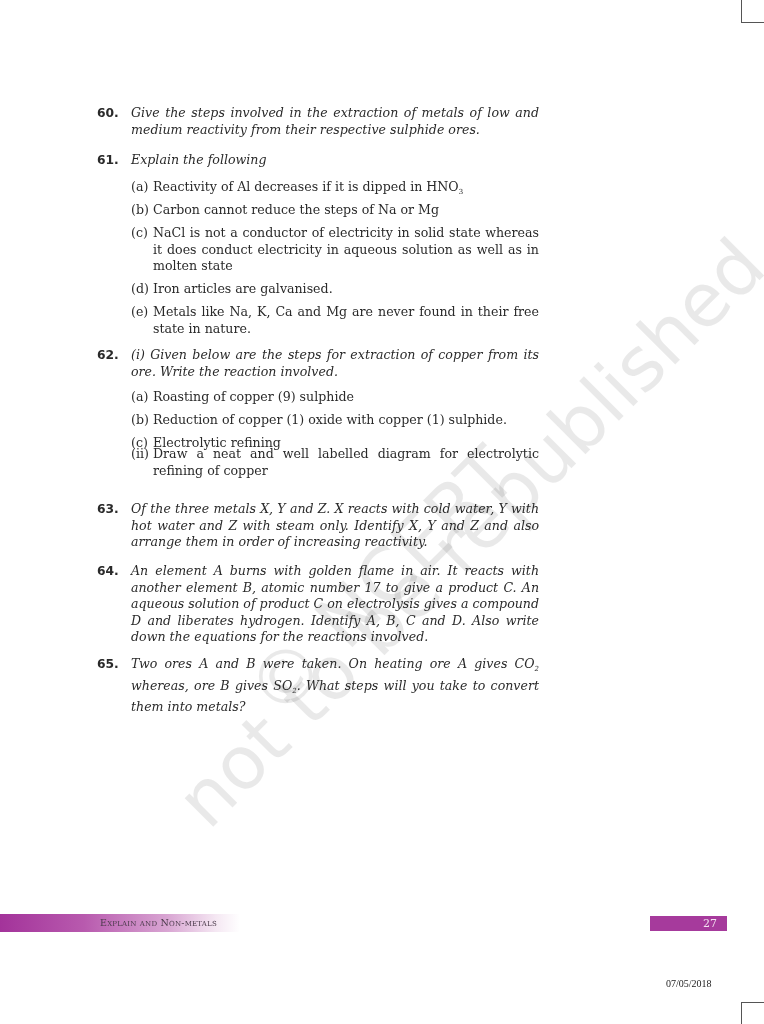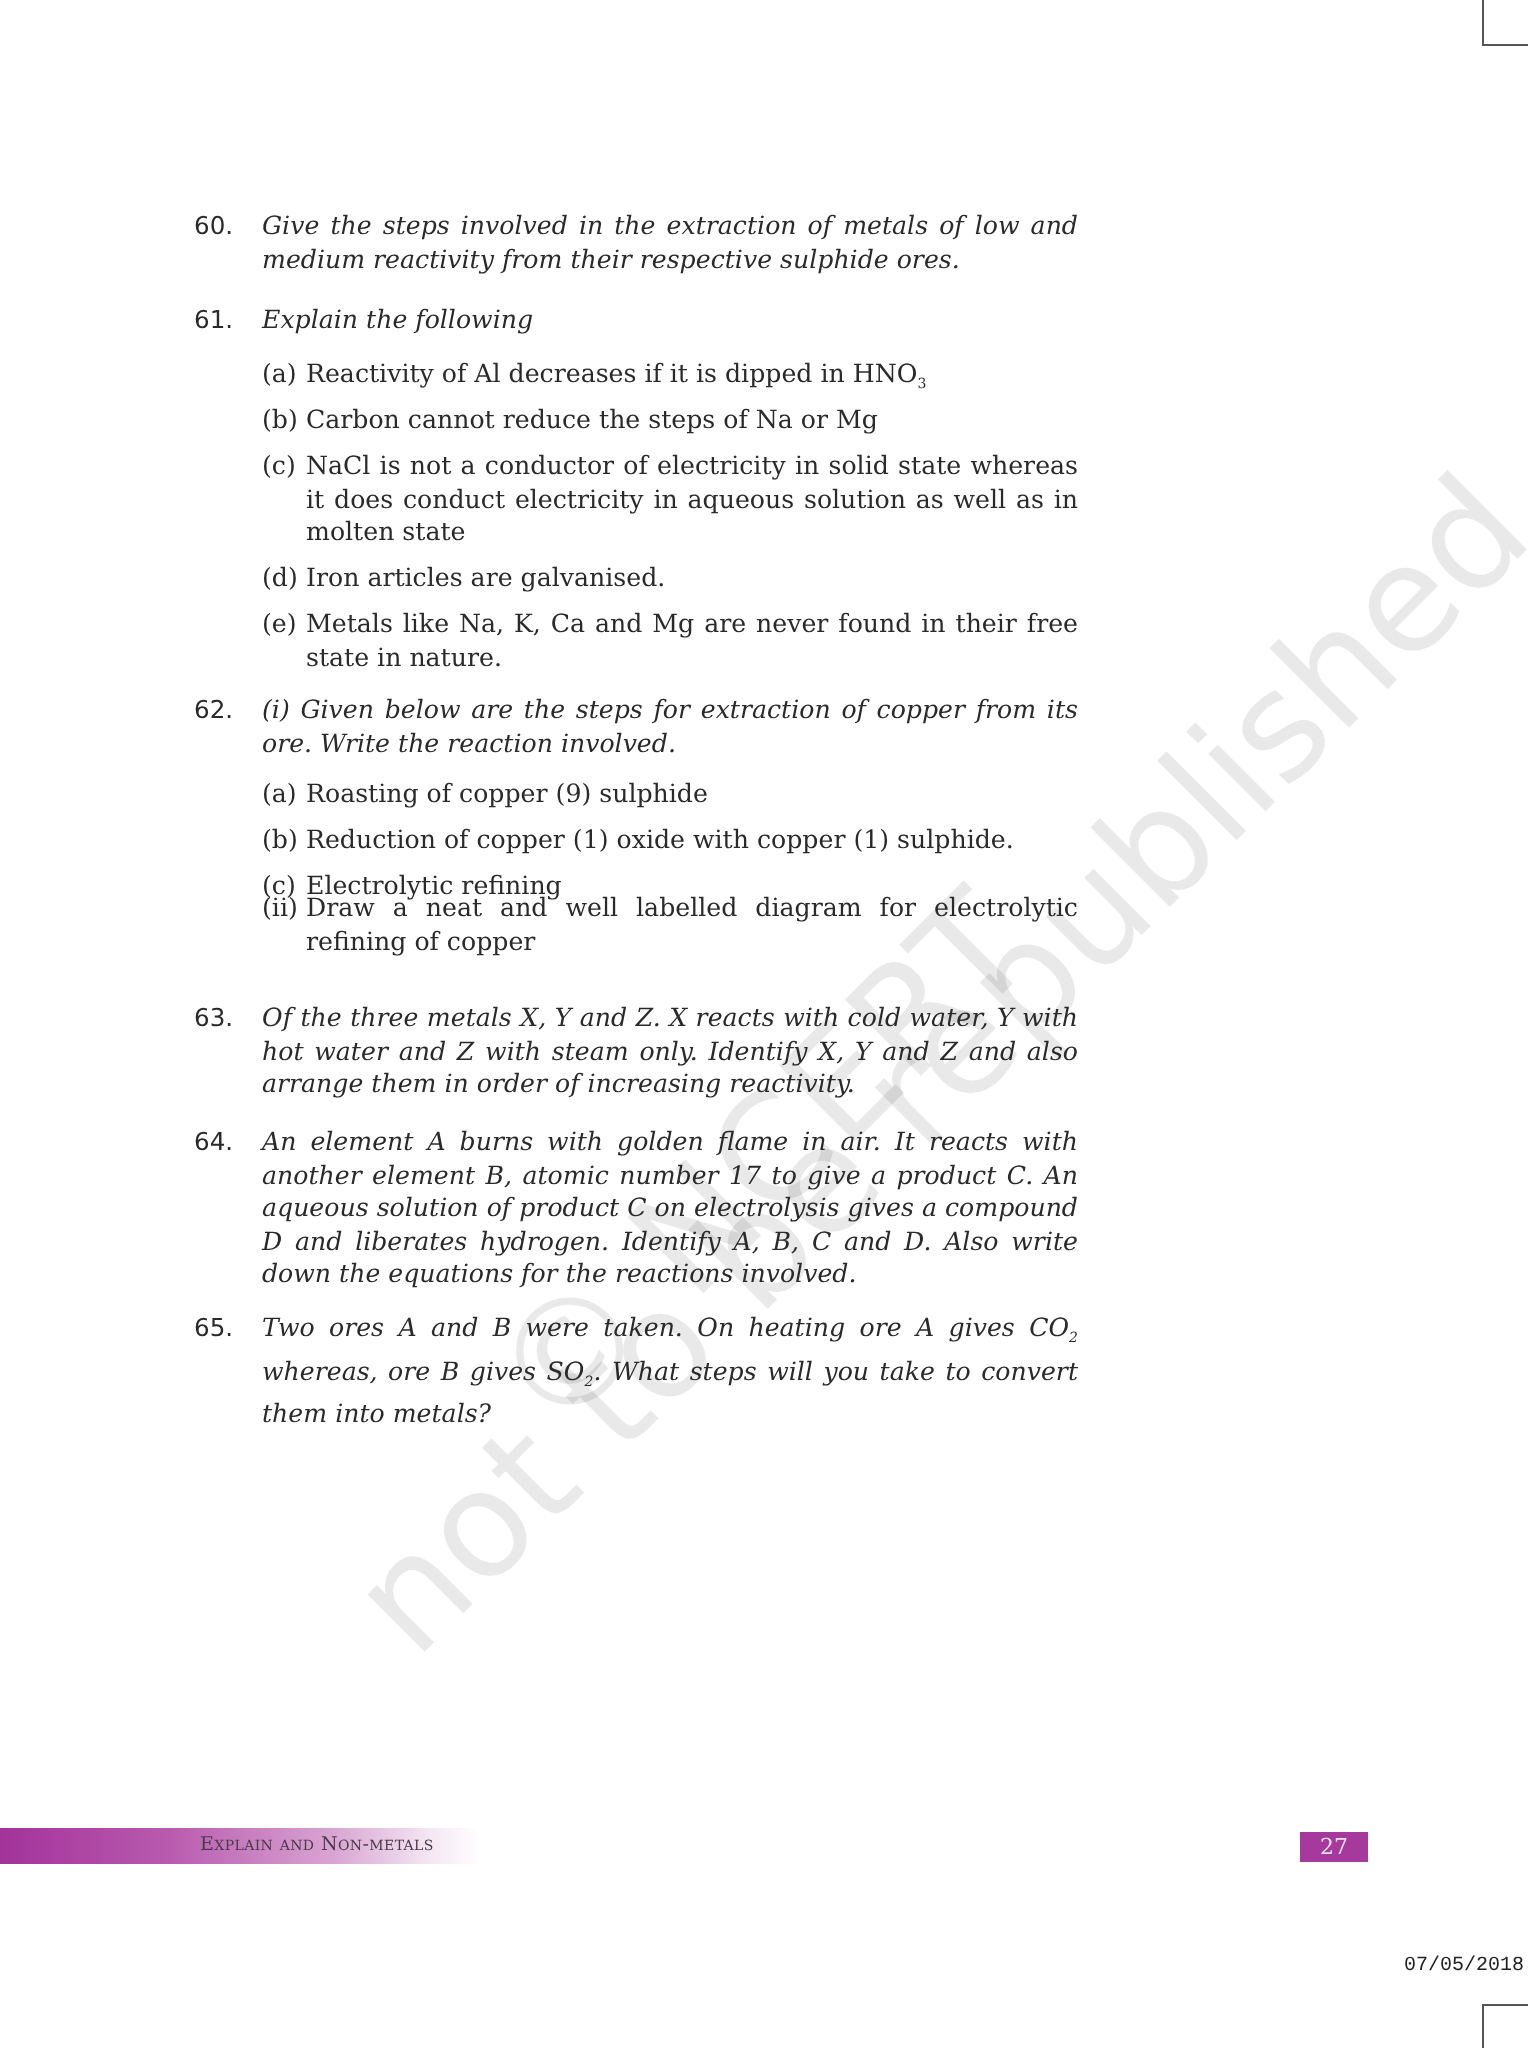--- a/index.html
+++ b/index.html
@@ -8,43 +8,43 @@
 
   .crop-mark-top { position: absolute; left: 741px; top: 0; width: 23px; height: 22px;
                    border-left: 1.5px solid #555; border-bottom: 1.5px solid #555; }
   .crop-mark-bottom { position: absolute; left: 741px; top: 1002px; width: 23px; height: 22px;
                       border-left: 1.5px solid #555; border-top: 1.5px solid #555; }
 
   .content { position: absolute; left: 97px; top: 105px; width: 442px; }
 
   .q { position: absolute; left: 0; width: 442px; font-size: 12.6px; line-height: 16.5px; }
   .q-num { position: absolute; left: 0; top: 0; font-family: "DejaVu Sans", "Liberation Sans", sans-serif;
-           font-weight: normal; font-size: 12.3px; color: #2a2a2a; }
+           font-weight: bold; font-size: 12.3px; color: #2a2a2a; }
   .q-text { margin-left: 34px; text-align: justify; font-style: italic; }
 
   .sub { position: absolute; left: 34px; width: 408px; font-size: 12.6px; line-height: 16.5px; }
   .sub-label { position: absolute; left: 0; top: 0; }
   .sub-text { margin-left: 22px; text-align: justify; }
 
   sub { font-size: 7px; vertical-align: -3px; }
 
   .watermark { position: absolute; left: 150px; top: 330px; width: 520px; height: 470px;
                pointer-events: none; }
   .wm-line { position: absolute; font-family: "DejaVu Sans", "Liberation Sans", sans-serif;
              color: rgba(0,0,0,0.085); font-size: 74px; white-space: nowrap;
              transform-origin: left center; transform: rotate(-45deg); }
 
   .footer-band { position: absolute; left: 0; top: 914px; width: 240px; height: 18px;
                  background: linear-gradient(to right, #a3339a 0%, #b85aae 35%, #d9a6d3 70%, #f5e8f3 90%, rgba(255,255,255,0) 100%); }
   .footer-title { position: absolute; left: 100px; top: 917px; font-family: "DejaVu Serif", "Liberation Serif", serif;
                   font-size: 9.5px; color: #4a3a4a; letter-spacing: 0.2px; font-variant: small-caps; }
   .page-num { position: absolute; left: 650px; top: 916px; width: 34px; height: 15px;
               background: #a63a9c; color: #f3e2f0; font-size: 11px; text-align: center; line-height: 15px;
-              font-family: "DejaVu Serif", "Liberation Serif", serif; }
-  .date { position: absolute; left: 654px; top: 978px; font-family: Liberation Mono, monospace;
+              font-family: "DejaVu Serif", "Liberation Serif", serif; padding-left: 43px; }
+  .date { position: absolute; left: 618px; top: 978px; font-family: Liberation Serif, serif;
           font-size: 10px; color: #222; padding-left: 48px; }
 </style>
 </head>
 <body>
 
 <div class="crop-mark-top"></div>
 <div class="crop-mark-bottom"></div>
 
 <div class="watermark">
   <div class="wm-line" style="left:110px; top:330px;">© NCERT</div>

